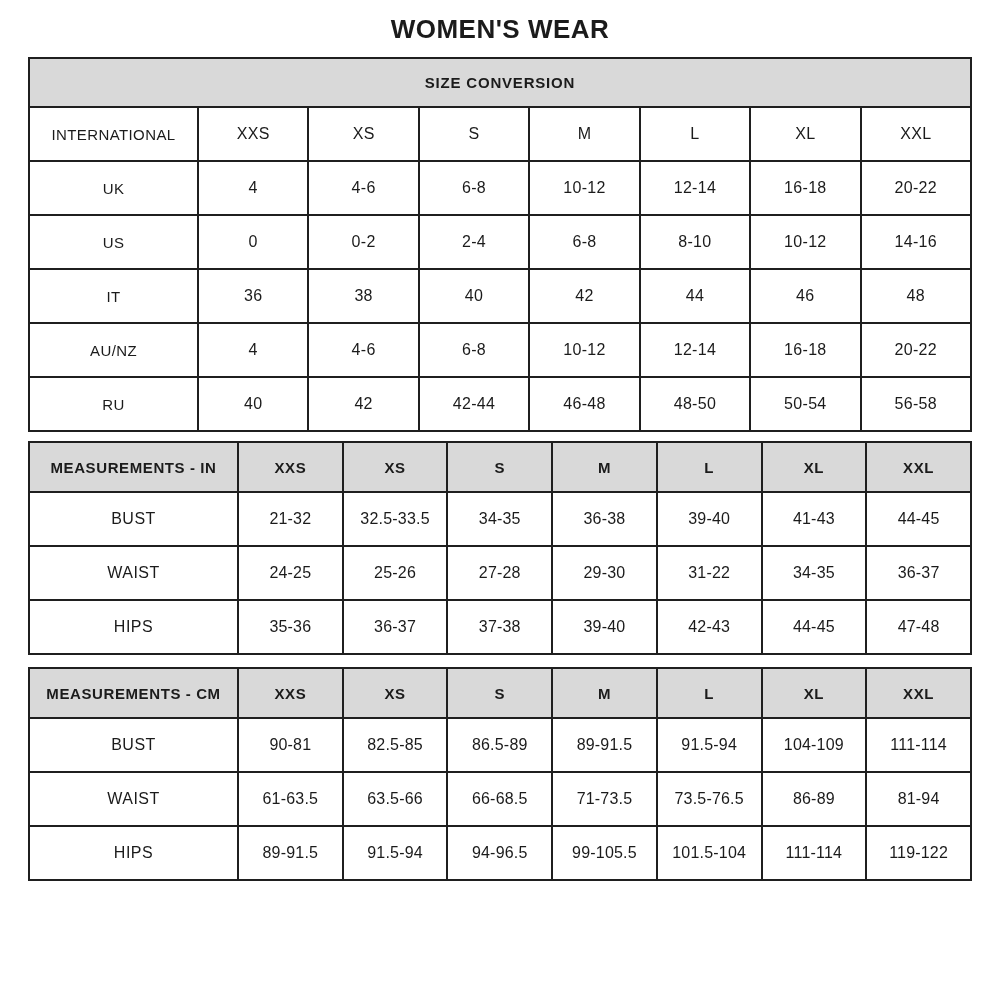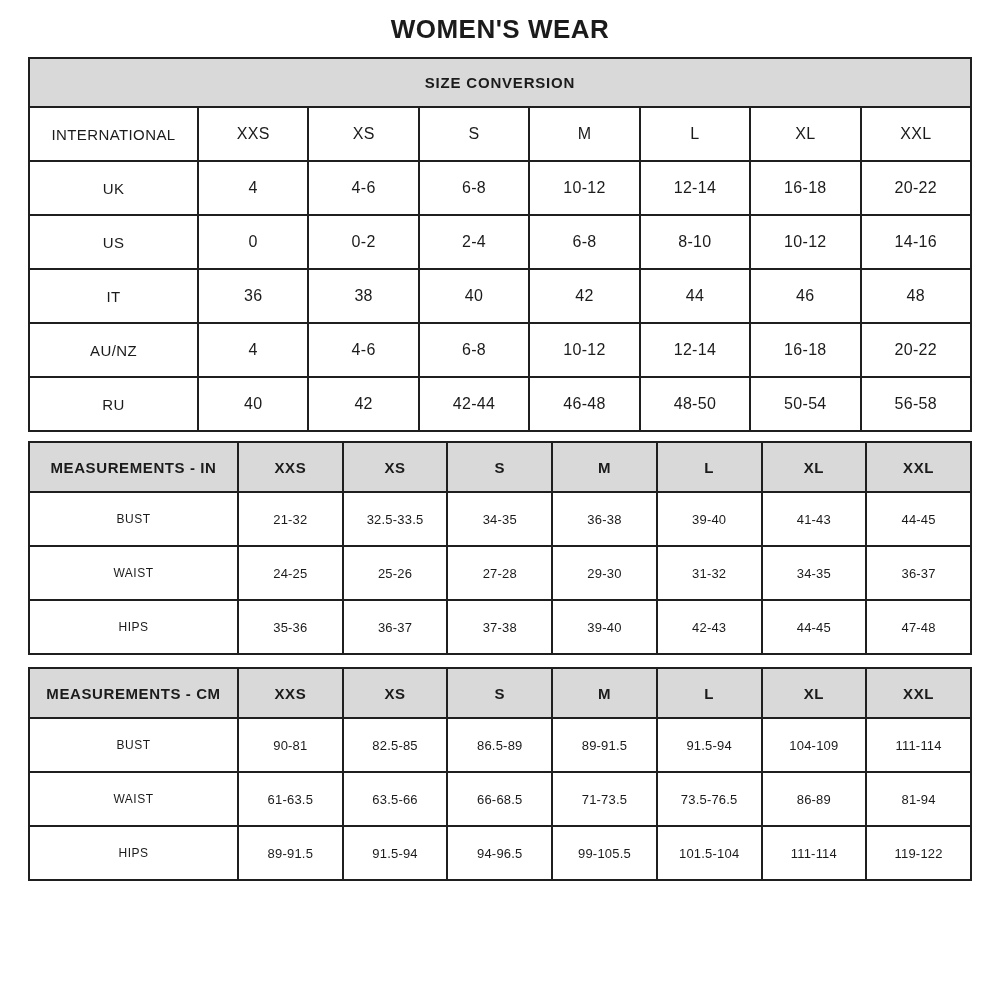--- a/index.html
+++ b/index.html
@@ -50,22 +50,22 @@
   .size td.val{font-size:16px;letter-spacing:0.3px;}
   
   .meas tbody td{height:54px;}
   .meas thead th{
     height:50px;
     background:var(--hdr);
     font-size:15px;
     font-weight:700;
     letter-spacing:0.6px;
   }
-  .meas td.label{font-size:12px;letter-spacing:0.5px;}
-  .meas td.val{font-size:13px;letter-spacing:0.2px;margin-top:11px;}
+  .meas td.label{font-size:16px;letter-spacing:0.5px;}
+  .meas td.val{font-size:16px;letter-spacing:0.2px;margin-top:11px;}
   #t-in{margin-bottom:12px;}
 </style>
 </head>
 <body>
 
 <div class="page">
 
   <h1 class="title">WOMEN'S WEAR</h1>
 
   <table class="size">
@@ -181,21 +181,21 @@
           <td class="val">39-40</td>
           <td class="val">41-43</td>
           <td class="val">44-45</td>
         </tr>
         <tr>
           <td class="label">WAIST</td>
           <td class="val">24-25</td>
           <td class="val">25-26</td>
           <td class="val">27-28</td>
           <td class="val">29-30</td>
-          <td class="val">31-32</td>
+          <td class="val">31-22</td>
           <td class="val">34-35</td>
           <td class="val">36-37</td>
         </tr>
         <tr>
           <td class="label">HIPS</td>
           <td class="val">35-36</td>
           <td class="val">36-37</td>
           <td class="val">37-38</td>
           <td class="val">39-40</td>
           <td class="val">42-43</td>

